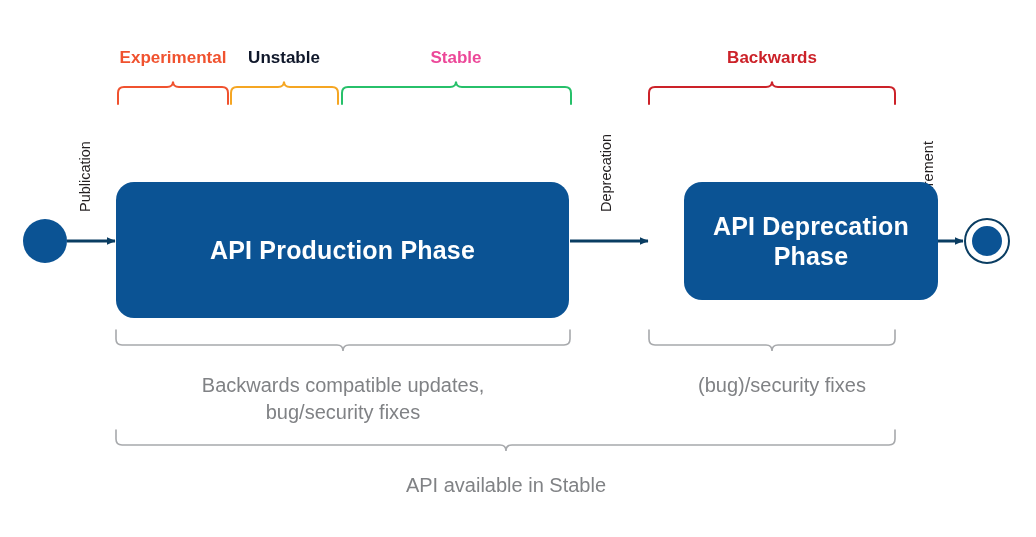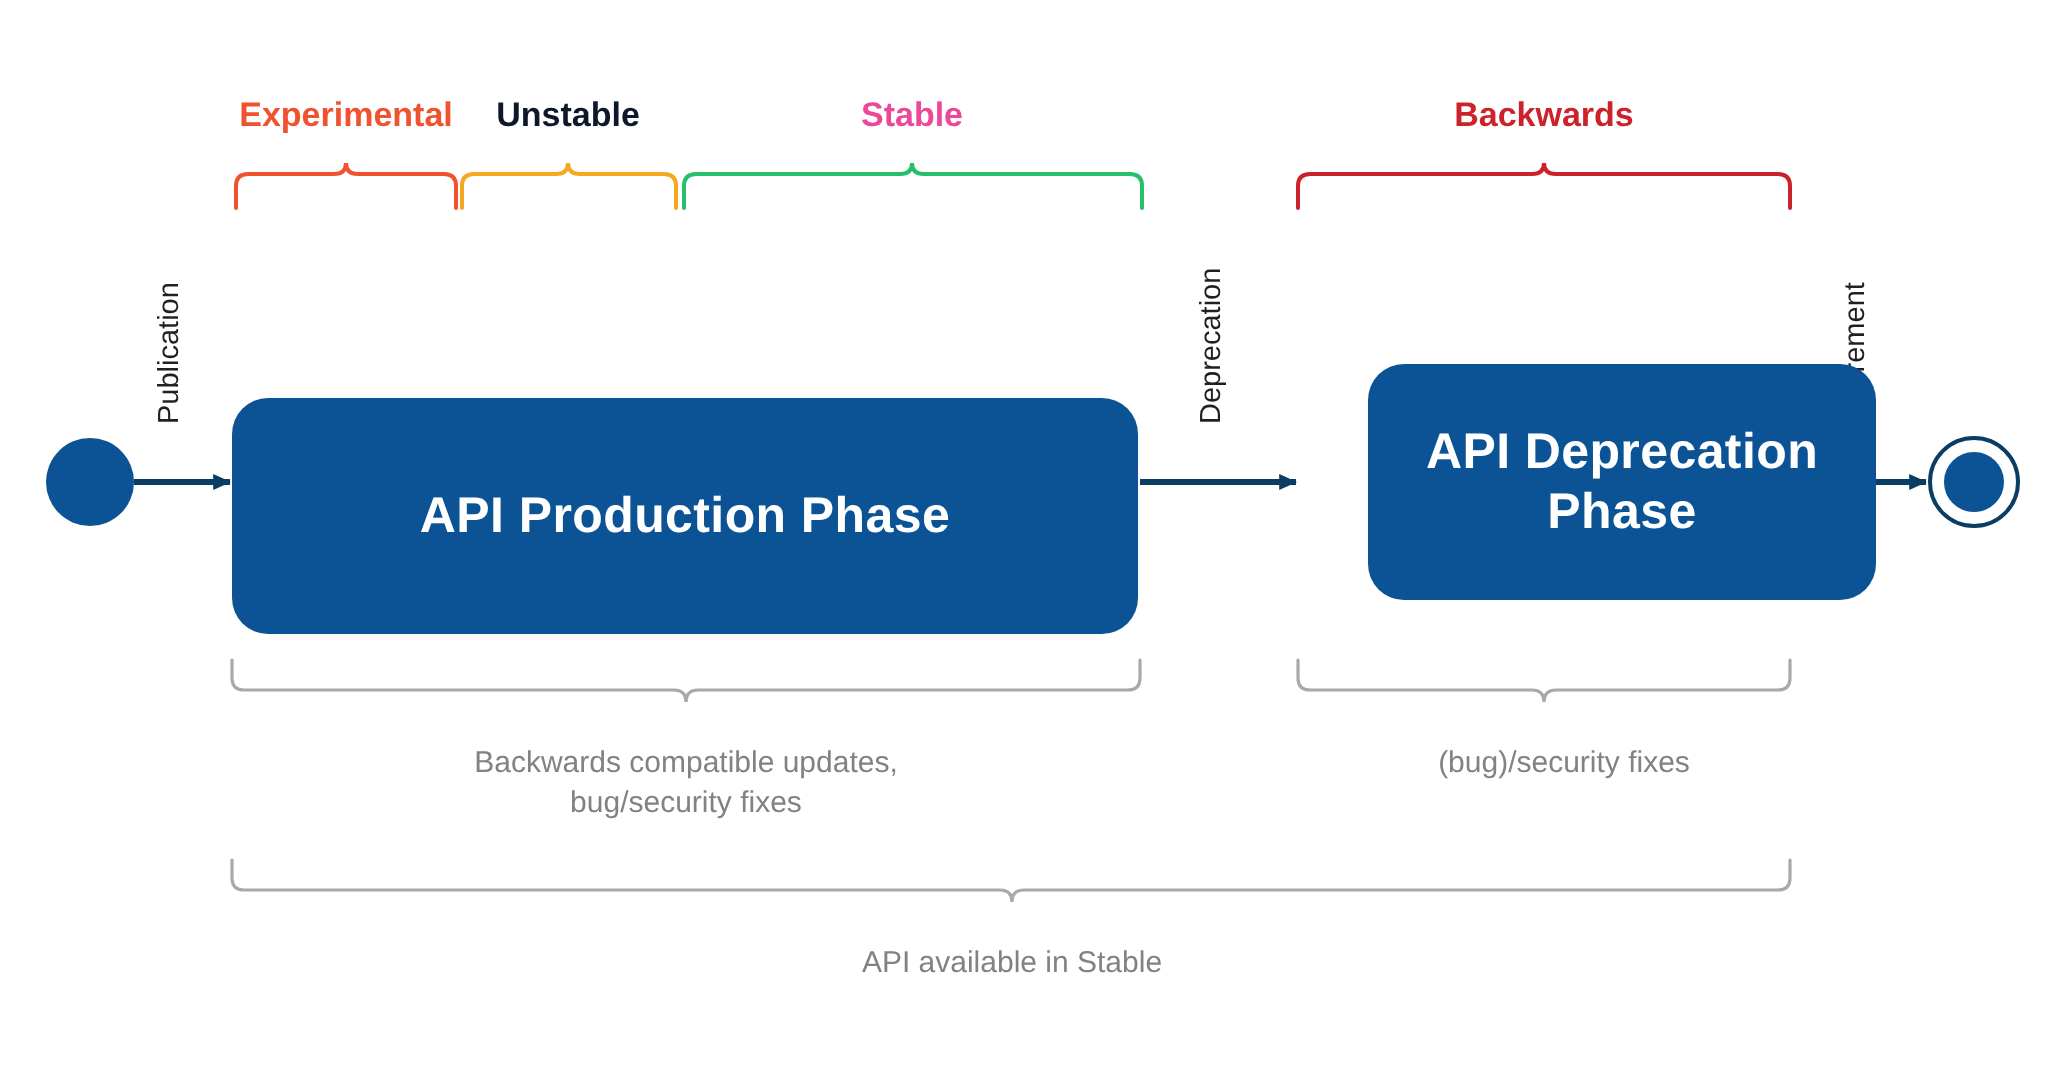--- a/index.html
+++ b/index.html
@@ -33,21 +33,21 @@
     text-align: center;
     color: #ffffff;
     font-size: 25px;
     font-weight: 600;
     letter-spacing: 0.2px;
     line-height: 1.22;
     box-sizing: border-box;
     padding: 6px 14px;
   }
   #box-production {
-    left: 116px; top: 182px; width: 453px; height: 118px; margin-top: 17px;
+    left: 116px; top: 182px; width: 453px; height: 136px;
   }
   #box-deprecation {
     left: 684px; top: 182px; width: 254px; height: 118px;
   }
 
   
   #start-node {
     left: 23px; top: 219px; width: 44px; height: 44px;
     border-radius: 50%;
     background: #0B5394;
@@ -83,21 +83,21 @@
   .brace-label {
     position: absolute;
     font-size: 17px;
     font-weight: 600;
     white-space: nowrap;
     text-align: center;
     transform: translateX(-50%);
   }
   .bottom-label {
     position: absolute;
-    font-size: 15px;
+    font-size: 20px;
     font-weight: 400;
     color: #808285;
     text-align: center;
     line-height: 1.35;
     white-space: pre-line;
     transform: translateX(-50%);
   }
 
   svg { display: block; }
   #edges-layer, #braces-layer {

